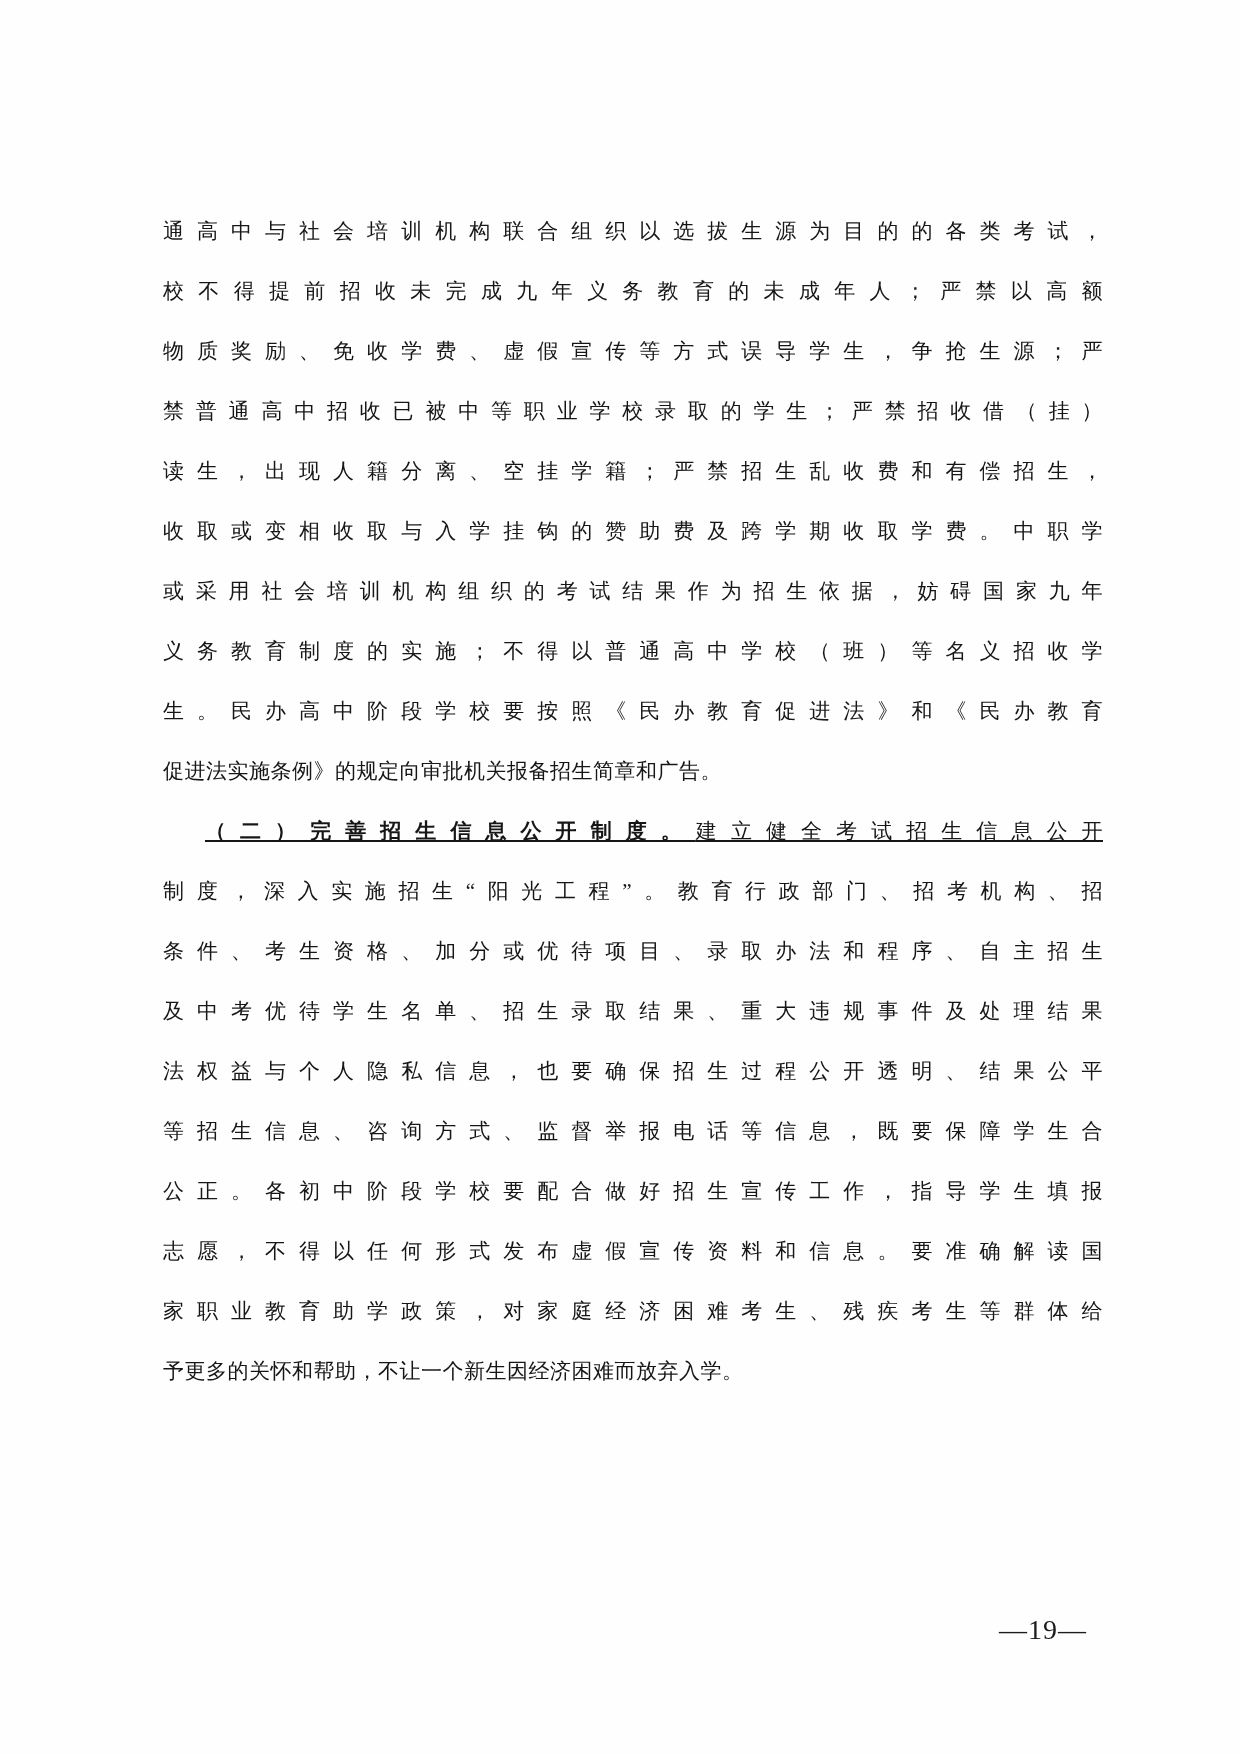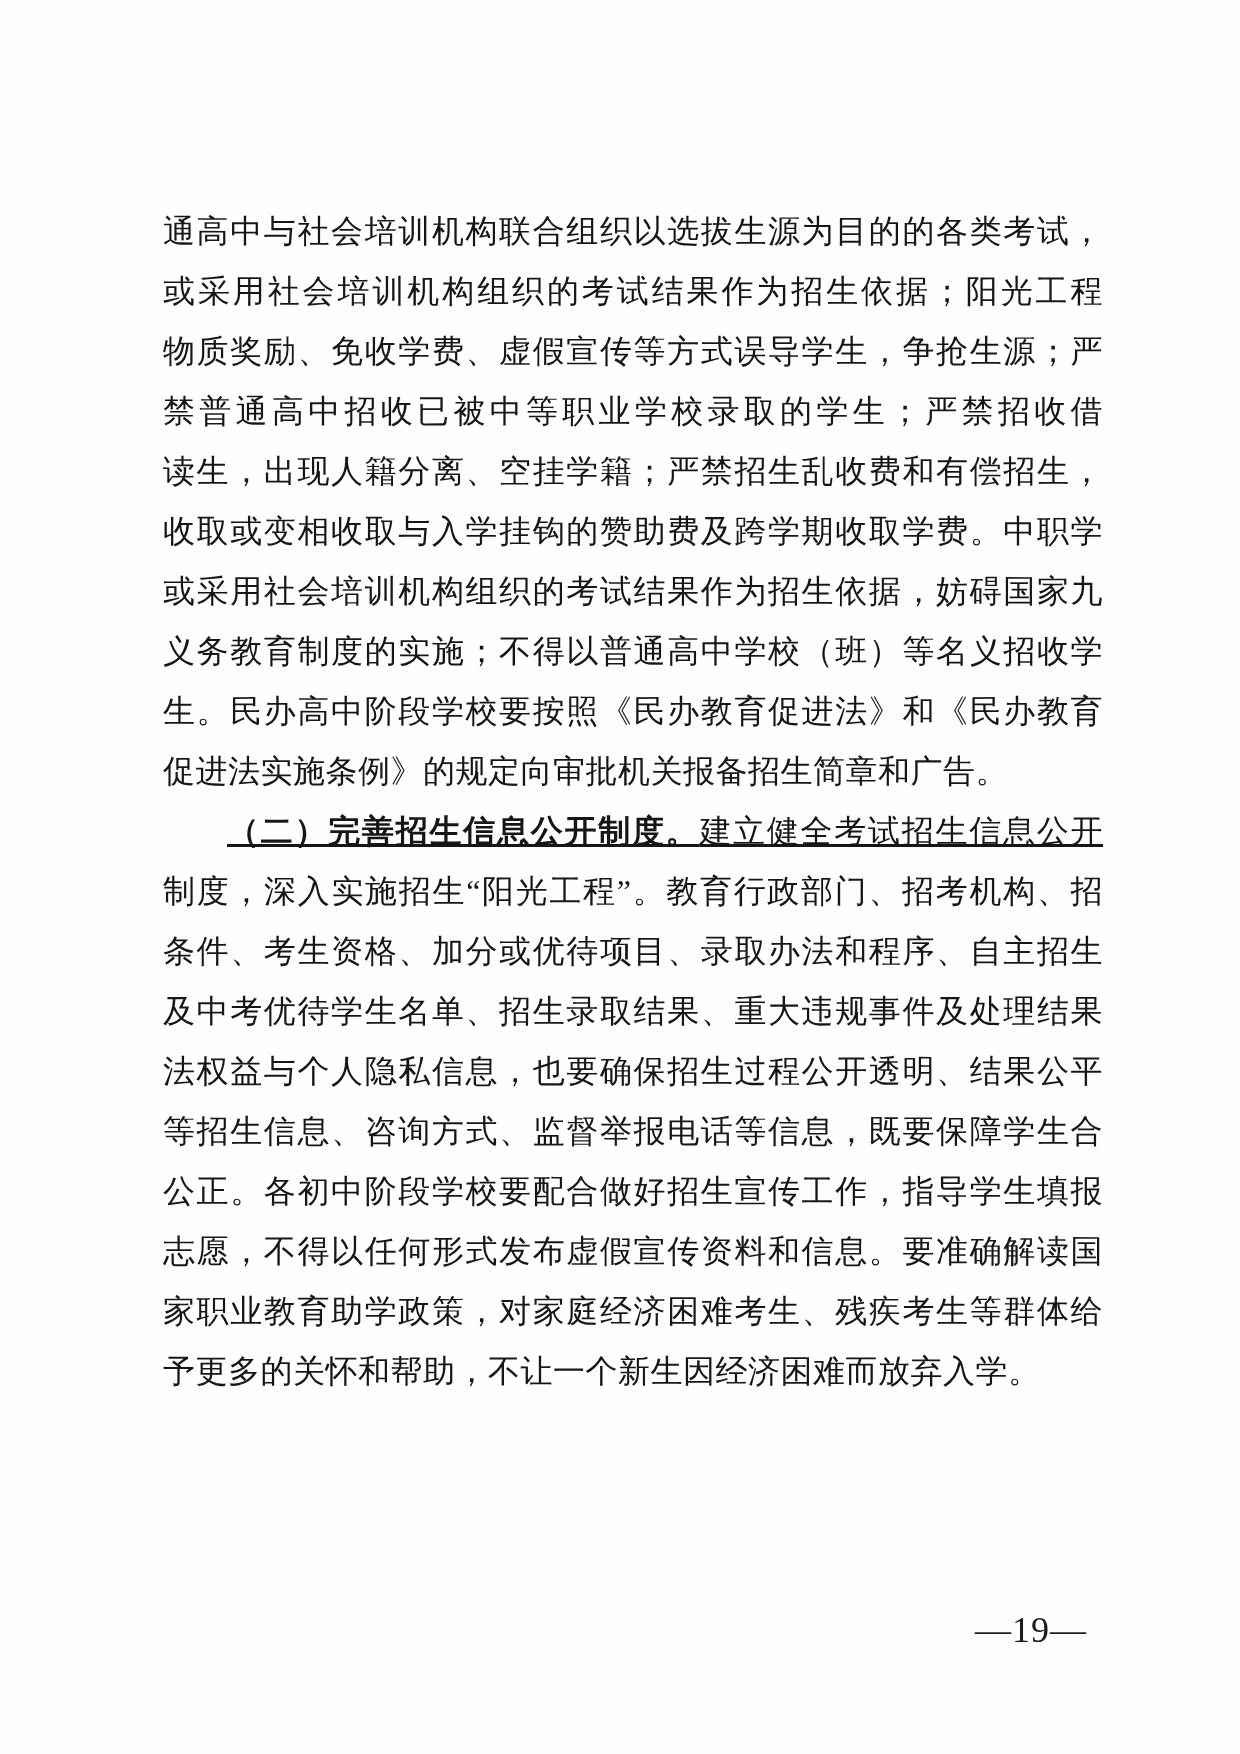--- a/index.html
+++ b/index.html
@@ -20,21 +20,21 @@
     position: absolute;
     left: 163px;
     top: 201px;
     width: 940px;
   }
   .paragraph {
     margin: 0;
     padding: 0;
   }
   .line {
-    font-size: 32px;
+    font-size: 21px;
     line-height: 60px;
     height: 60px;
     letter-spacing: 0.5px;
     text-align: justify;
     text-align-last: justify;
     text-justify: inter-character;
     overflow: hidden;
   }
   .line.last {
     text-align: right;
@@ -44,34 +44,34 @@
     text-indent: 2em;
     text-decoration: underline;
   }
   .seg-bold {
     font-weight: 700;
   }
   .page-footer {
     position: absolute;
     top: 1610px;
     right: 153px;
-    font-size: 36px;
+    font-size: 28px;
     line-height: 40px;
     letter-spacing: 1px;
     color: #1c1c1c;
   }
 </style>
 </head>
 <body>
 
 <div class="page">
   <main class="text-block" id="paragraphs-root">
       <div class="paragraph">
         <div class="line"><span>通高中与社会培训机构联合组织以选拔生源为目的的各类考试，</span></div>
-        <div class="line"><span>或采用社会培训机构组织的考试结果作为招生依据；阳光工程</span></div>
+        <div class="line"><span>校不得提前招收未完成九年义务教育的未成年人；严禁以高额</span></div>
         <div class="line"><span>物质奖励、免收学费、虚假宣传等方式误导学生，争抢生源；严</span></div>
         <div class="line"><span>禁普通高中招收已被中等职业学校录取的学生；严禁招收借（挂）</span></div>
         <div class="line"><span>读生，出现人籍分离、空挂学籍；严禁招生乱收费和有偿招生，</span></div>
         <div class="line"><span>收取或变相收取与入学挂钩的赞助费及跨学期收取学费。中职学</span></div>
         <div class="line"><span>或采用社会培训机构组织的考试结果作为招生依据，妨碍国家九年</span></div>
         <div class="line"><span>义务教育制度的实施；不得以普通高中学校（班）等名义招收学</span></div>
         <div class="line"><span>生。民办高中阶段学校要按照《民办教育促进法》和《民办教育</span></div>
         <div class="line last"><span>促进法实施条例》的规定向审批机关报备招生简章和广告。</span></div>
       </div>
       <div class="paragraph">

